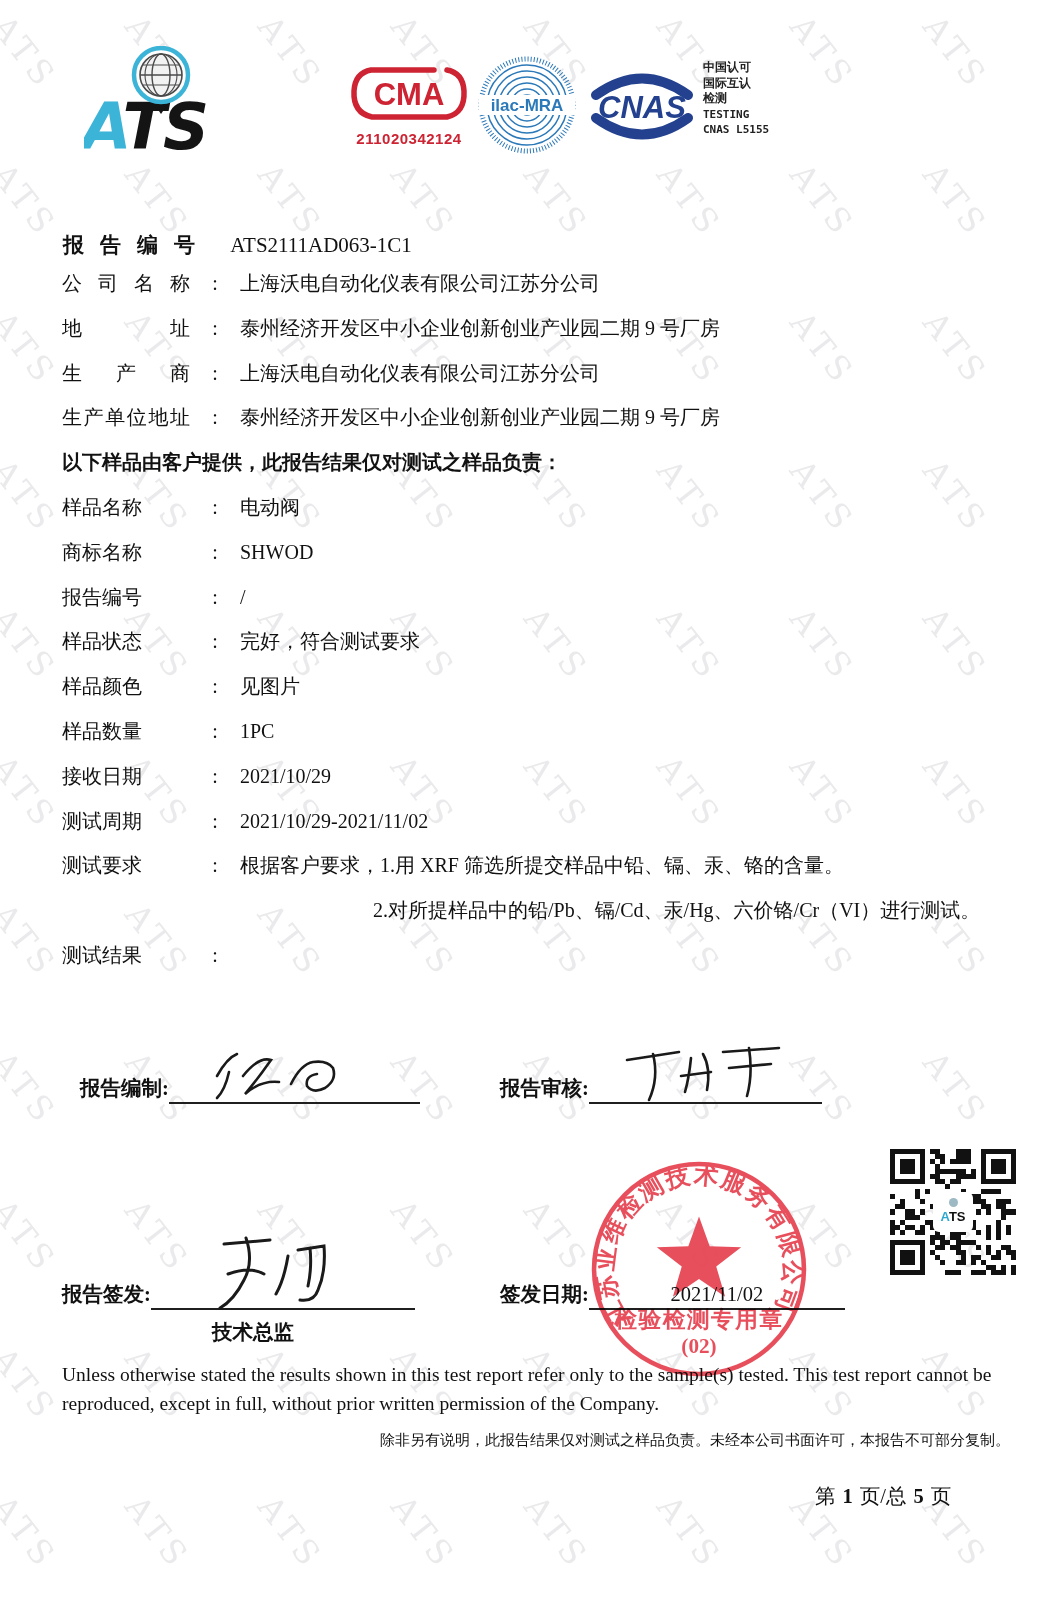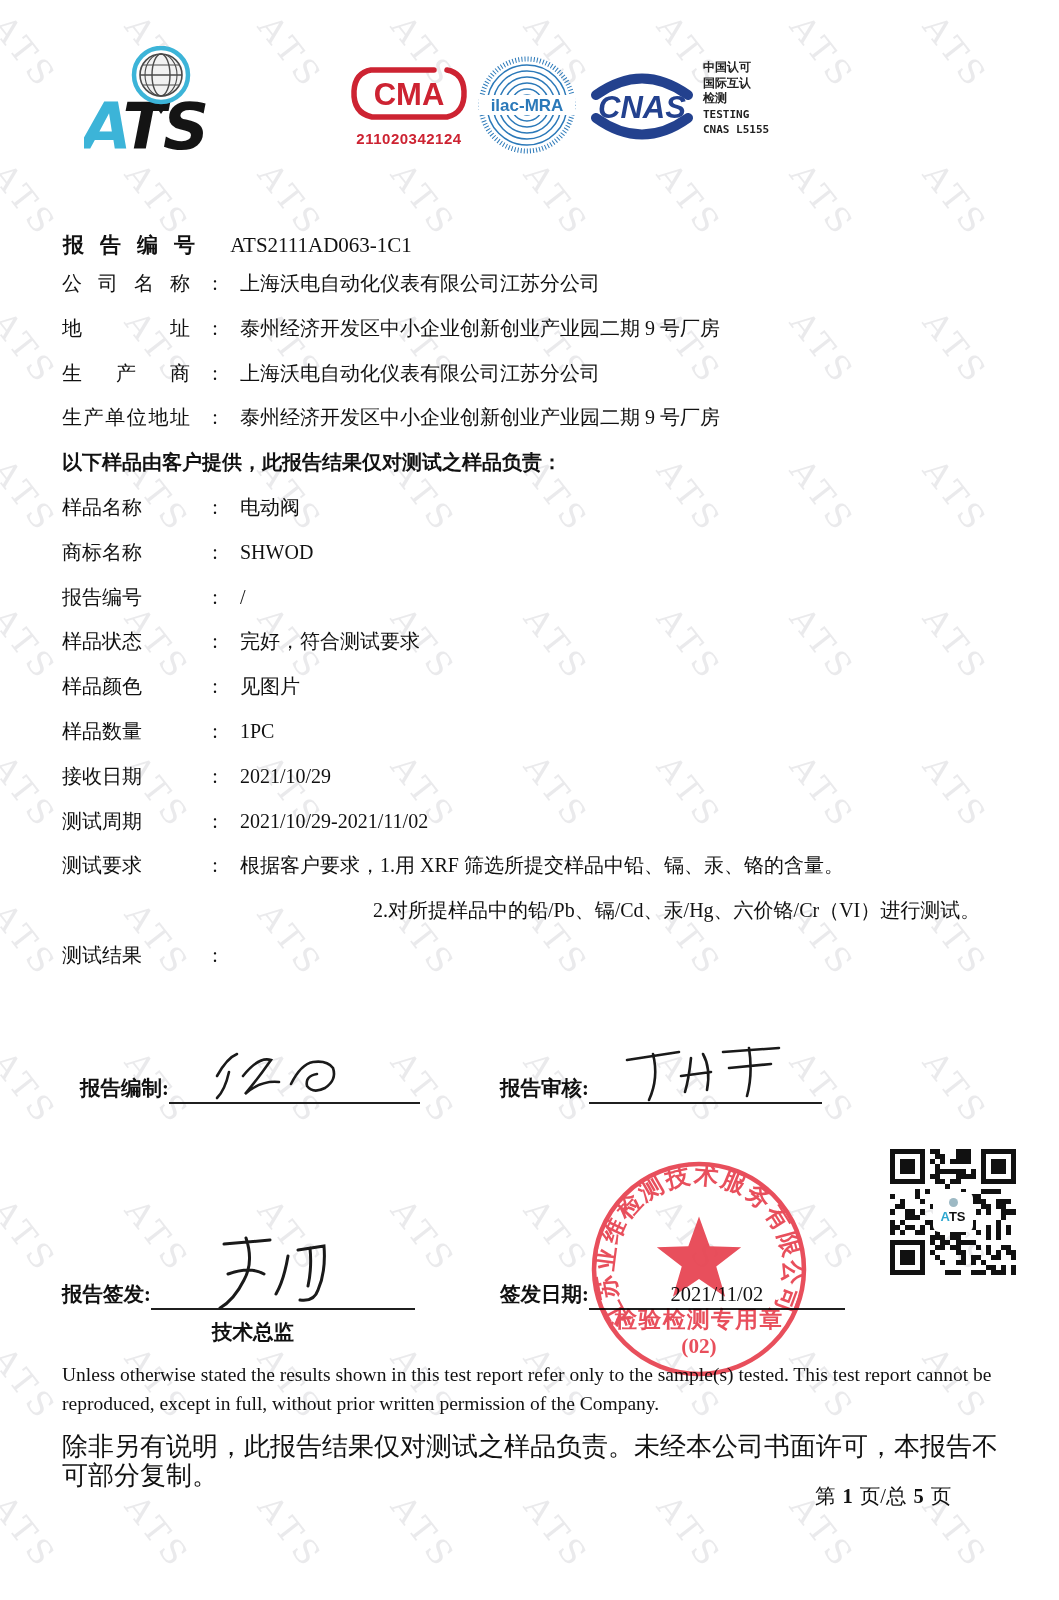--- a/index.html
+++ b/index.html
@@ -45,21 +45,21 @@
   .seal{position:absolute;left:588px;top:1158px;width:222px;height:222px;z-index:4;opacity:.93;mix-blend-mode:multiply;}
   .qr{position:absolute;left:890px;top:1149px;width:126px;height:126px;z-index:2;}
   .qr svg{width:126px;height:126px;display:block;}
   .qr-logo{position:absolute;left:45px;top:45px;width:36px;height:36px;background:#fff;border-radius:4px;
            box-shadow:0 0 0 2px #fff;text-align:center;font-family:"Liberation Sans",sans-serif;}
   .qr-logo .dot{display:block;width:9px;height:9px;border-radius:50%;background:#9db9c4;margin:4px auto 0;}
   .qr-logo .t{font-size:13px;font-weight:900;letter-spacing:0;line-height:14px;}
   .qr-logo .t .a{color:#2fa8d0;}
   
   .footer{position:absolute;left:62px;top:1360px;width:948px;font-size:19.5px;line-height:29px;z-index:1;}
-  .footer .zh{font-size:26px;margin-top:14px;}
+  .footer .zh{font-size:15px;margin-top:8px;text-align:right;}
   .page-num{position:absolute;left:815px;top:1482px;font-size:20.5px;white-space:nowrap;}
   .page-num b{margin:0 7px;}
 </style>
 </head>
 <body>
 
 <div class="page">
   <div class="wm-layer">
       <span class="wm" style="left: 15px; top: 8px;">ATS</span>
       <span class="wm" style="left: 148px; top: 8px;">ATS</span>

